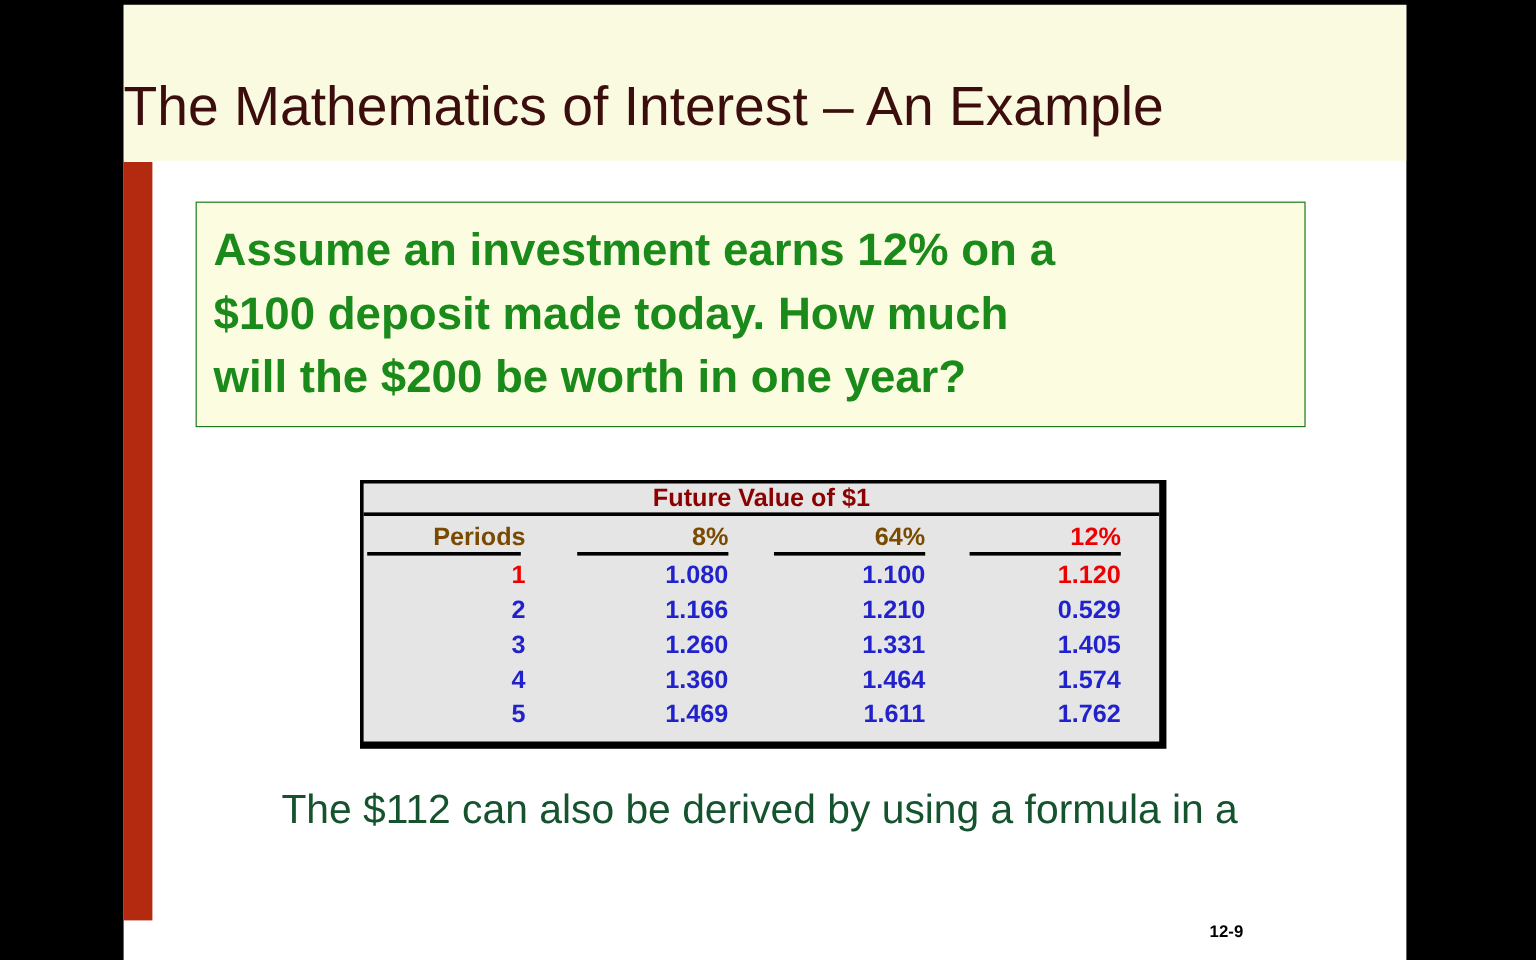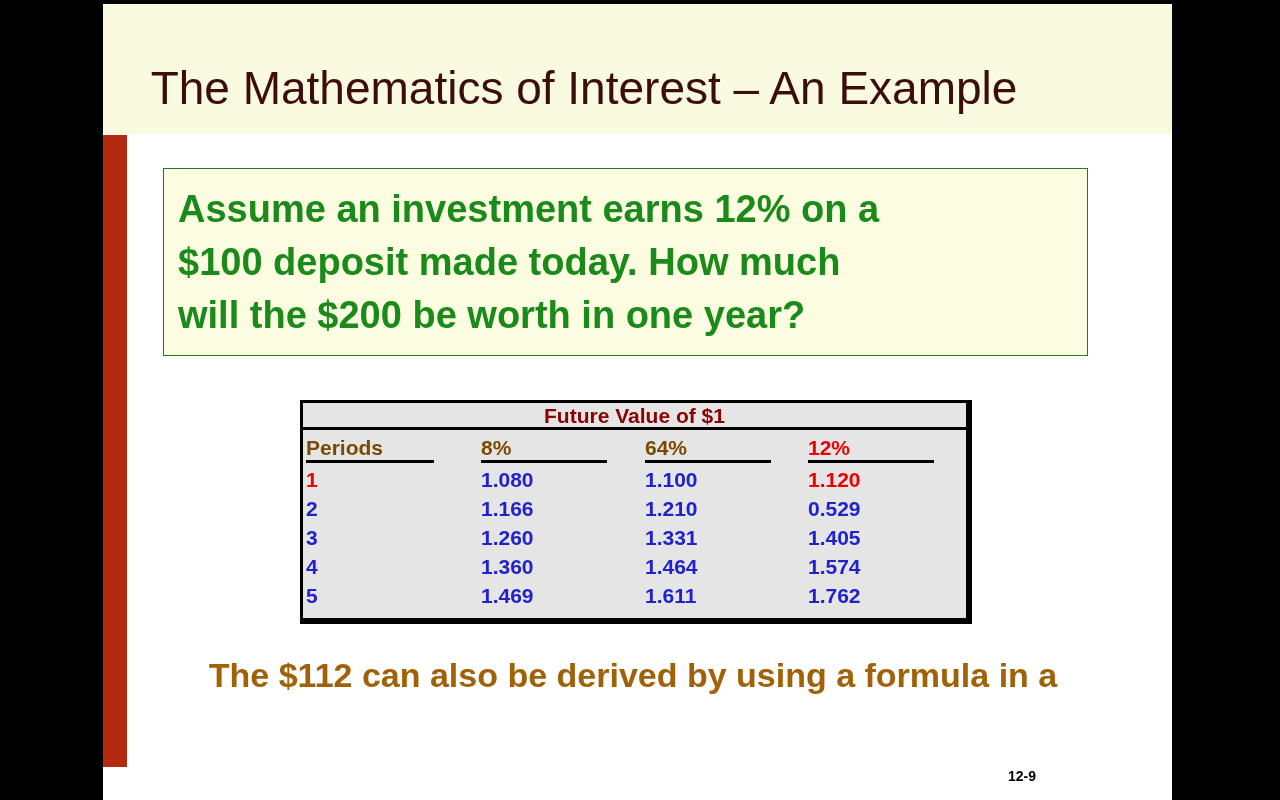--- a/index.html
+++ b/index.html
@@ -40,21 +40,20 @@
     left: 0; top: 0;
     width: 1069px;
     height: 130px;
     background: #fafae0;
   }
   #title-text {
     position: absolute;
     left: 0;
     top: 58px;
     width: 962px;
-    text-align: center;
     font-size: 46px;
     font-weight: 400;
     color: #3c0d0d;
     letter-spacing: 0px;
     line-height: 52px;
     white-space: nowrap;
   }
 
   
   #accent-bar {
@@ -122,21 +121,21 @@
     position: absolute;
     left: 0;
     width: 100%;
     height: 29px;
   }
   .fv-cell {
     position: absolute;
     font-size: 21px;
     font-weight: bold;
     line-height: 29px;
-    text-align: left;
+    text-align: right;
   }
   .c0 { left: 3px;   width: 132px; }
   .c1 { left: 178px; width: 126px; }
   .c2 { left: 342px; width: 126px; }
   .c3 { left: 505px; width: 126px; }
 
   .hdr .fv-cell { color: #7a4a00; }
   .hdr .fv-cell.hot { color: #ee0000; }
   .hdr .fv-cell::after {
     content: "";
@@ -152,22 +151,22 @@
   .body-row .fv-cell.hot { color: #ee0000; }
 
   
   #bottom-note {
     position: absolute;
     left: 60px;
     top: 648px;
     width: 940px;
     text-align: center;
     font-size: 34px;
-    font-weight: bold;
-    color: #a16207;
+    font-weight: normal;
+    color: #14532d;
     line-height: 46px;
   }
   #bottom-note .ln { display: block; white-space: nowrap; }
 
   
   #slide-number {
     position: absolute;
     left: 905px;
     top: 764px;
     width: 120px;

